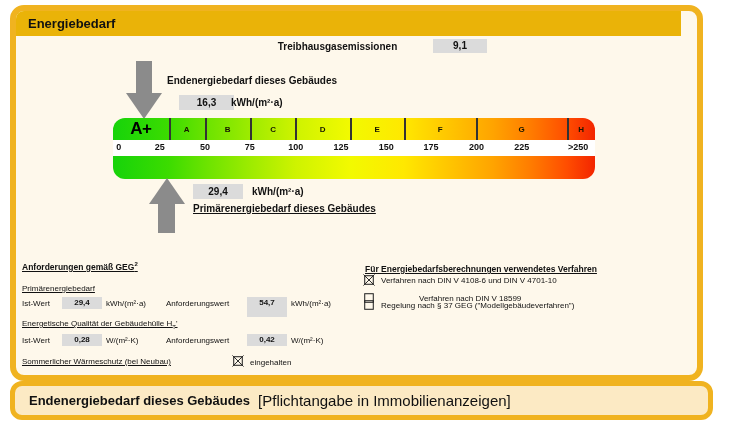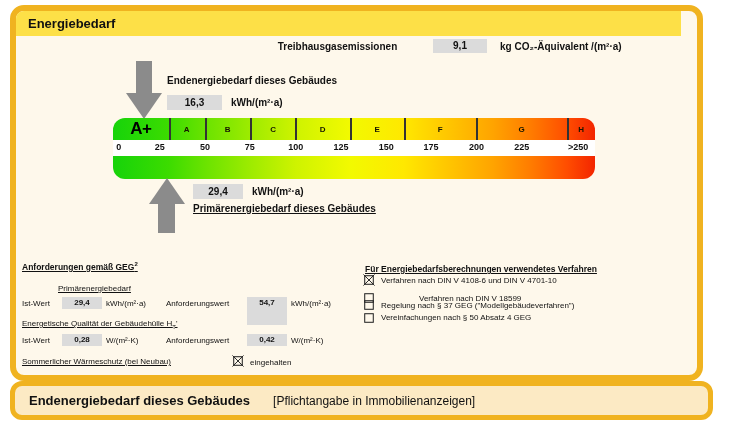--- a/index.html
+++ b/index.html
@@ -9,21 +9,21 @@
   }
   .abs{position:absolute;}
 
   
   .panel{
     position:absolute;left:10px;top:5px;width:693px;height:376px;
     box-sizing:border-box;border:6px solid #F0B320;border-radius:14px;
     background:#FEF8EB;overflow:hidden;
   }
   .panel-header{
-    position:absolute;left:0;top:0;right:16px;height:25px;background:#fde047;
+    position:absolute;left:0;top:0;right:16px;height:25px;background:#eab308;
     font-weight:bold;font-size:13px;line-height:25px;padding-left:12px;
   }
 
   
   .ghg-label{left:230px;top:30px;width:183px;text-align:center;font-size:10px;font-weight:bold;}
   .valbox{background:#DBDBDB;font-size:10px;font-weight:bold;text-align:center;}
   .ghg-value{left:417px;top:28px;width:54px;height:14px;line-height:14px;}
   .ghg-unit{left:484px;top:30px;font-size:10px;font-weight:bold;}
 
   
@@ -31,21 +31,21 @@
   .arr-d-head{left:110px;top:82px;width:0;height:0;
     border-left:18px solid transparent;border-right:18px solid transparent;
     border-top:26px solid #8b8b8b;}
   .arr-u-head{left:133px;top:167px;width:0;height:0;
     border-left:18px solid transparent;border-right:18px solid transparent;
     border-bottom:26px solid #8b8b8b;}
   .arr-u-stem{left:142px;top:193px;width:17px;height:29px;background:#8b8b8b;}
 
   
   .ee-label{left:151px;top:64px;font-size:10px;font-weight:bold;}
-  .ee-value{left:151px;top:84px;width:55px;height:15px;line-height:15px;}
+  .ee-value{left:163px;top:84px;width:55px;height:15px;line-height:15px;}
   .ee-unit{left:215px;top:86px;font-size:10px;font-weight:bold;}
   .pe-value{left:177px;top:173px;width:50px;height:15px;line-height:15px;}
   .pe-unit{left:236px;top:175px;font-size:10px;font-weight:bold;}
   .pe-label{left:177px;top:192px;font-size:10px;font-weight:bold;text-decoration:underline;}
 
   
   .scale-grad{
     background:linear-gradient(90deg,
       #16d30a 0%, #3cdc00 11.6%, #6ae300 19.1%, #9deb00 28.4%,
       #cef300 37.9%, #f2fa00 49.1%, #ffe800 60.4%, #ffc400 70%,
@@ -59,26 +59,26 @@
     font-size:8px;font-weight:bold;color:#151500;}
   .cls-letter.aplus{font-size:17px;letter-spacing:-0.5px;color:#000;}
   .tick{position:absolute;top:2px;transform:translateX(-50%);font-size:9px;font-weight:bold;}
 
   
   .small{font-size:8px;}
   .uline{text-decoration:underline;}
   .req-h{left:6px;top:250px;font-size:8.5px;font-weight:bold;}
   .req-h sup{font-size:6px;}
   sub{font-size:6px;}
-  .req-sub1{left:6px;top:273px;margin-left:36px;}
+  .req-sub1{left:6px;top:273px;}
   .r-lab-a{left:6px;top:288px;}
   .r-box-a{left:46px;top:286px;width:40px;height:12px;line-height:12px;font-size:8px;}
   .r-unit-a{left:90px;top:288px;}
   .r-anf-a{left:150px;top:288px;}
-  .r-box-b{left:231px;top:286px;width:40px;height:28px;line-height:12px;font-size:8px;}
+  .r-box-b{left:231px;top:286px;width:40px;height:20px;line-height:12px;font-size:8px;}
   .r-unit-b{left:275px;top:288px;}
   .req-sub2{left:6px;top:308px;}
   .r-lab-c{left:6px;top:325px;}
   .r-box-c{left:46px;top:323px;width:40px;height:12px;line-height:12px;font-size:8px;}
   .r-unit-c{left:90px;top:325px;}
   .r-anf-c{left:150px;top:325px;}
   .r-box-d{left:231px;top:323px;width:40px;height:12px;line-height:12px;font-size:8px;}
   .r-unit-d{left:275px;top:325px;}
   .req-sub3{left:6px;top:346px;}
   .sum-cb{left:216px;top:344px;}
@@ -100,37 +100,36 @@
   .cb.checked .cb-x{display:block;}
 
   
   .footer{
     position:absolute;left:10px;top:381px;width:703px;height:39px;
     box-sizing:border-box;border:5px solid #F0B320;border-radius:12px;
     background:#FCEAC4;overflow:hidden;
   }
   .footer-inner{display:flex;align-items:center;height:100%;padding-left:14px;font-size:12.5px;}
   .footer-title{font-weight:bold;font-size:13px;}
-  .footer-note{margin-left:23px;font-size:12px;text-align:center;}
+  .footer-note{margin-left:8px;font-size:15px;text-align:center;}
   .footer-valuebox{
     position:absolute;right:0;top:0;bottom:0;width:175px;background:#DCDCDC;
     border-radius:0 7px 7px 0;display:flex;align-items:center;justify-content:flex-end;
     padding-right:12px;box-sizing:border-box;font-size:13px;
   }
 </style>
 </head>
 <body>
 
 <div class="panel">
 
   <div class="panel-header">Energiebedarf</div>
 
   <div class="abs ghg-label">Treibhausgasemissionen</div>
   <div class="abs valbox ghg-value">9,1</div>
-  <div class="abs ghg-unit">kg CO₂-Äquivalent /(m²·a)</div>
 
   <div class="abs arr-d-stem"></div>
   <div class="abs arr-d-head"></div>
 
   <div class="abs ee-label">Endenergiebedarf dieses Gebäudes</div>
   <div class="abs valbox ee-value">16,3</div>
   <div class="abs ee-unit">kWh/(m²·a)</div>
 
   <div class="abs scale-top scale-grad">
     <span class="div-line" style="left:11.58%"></span>
@@ -224,29 +223,20 @@
   </div>
   <div class="met-row met-row-2">
     <span class="cb">
         <svg viewBox="0 0 14 14">
           <rect class="cb-box" x="2" y="2" width="10" height="10"></rect>
           <path class="cb-x" d="M0.5 0.5 L13.5 13.5 M13.5 0.5 L0.5 13.5"></path>
         </svg>
       </span>
     <span>Regelung nach § 37 GEG ("Modellgebäudeverfahren")</span>
   </div>
-  <div class="met-row met-row-3">
-    <span class="cb">
-        <svg viewBox="0 0 14 14">
-          <rect class="cb-box" x="2" y="2" width="10" height="10"></rect>
-          <path class="cb-x" d="M0.5 0.5 L13.5 13.5 M13.5 0.5 L0.5 13.5"></path>
-        </svg>
-      </span>
-    <span>Vereinfachungen nach § 50 Absatz 4 GEG</span>
-  </div>
 
 </div>
 
 <div class="footer">
   <div class="footer-inner">
     <span class="footer-title">Endenergiebedarf dieses Gebäudes</span>
     <span class="footer-note">[Pflichtangabe in Immobilienanzeigen]</span>
   </div>
 </div>
 

